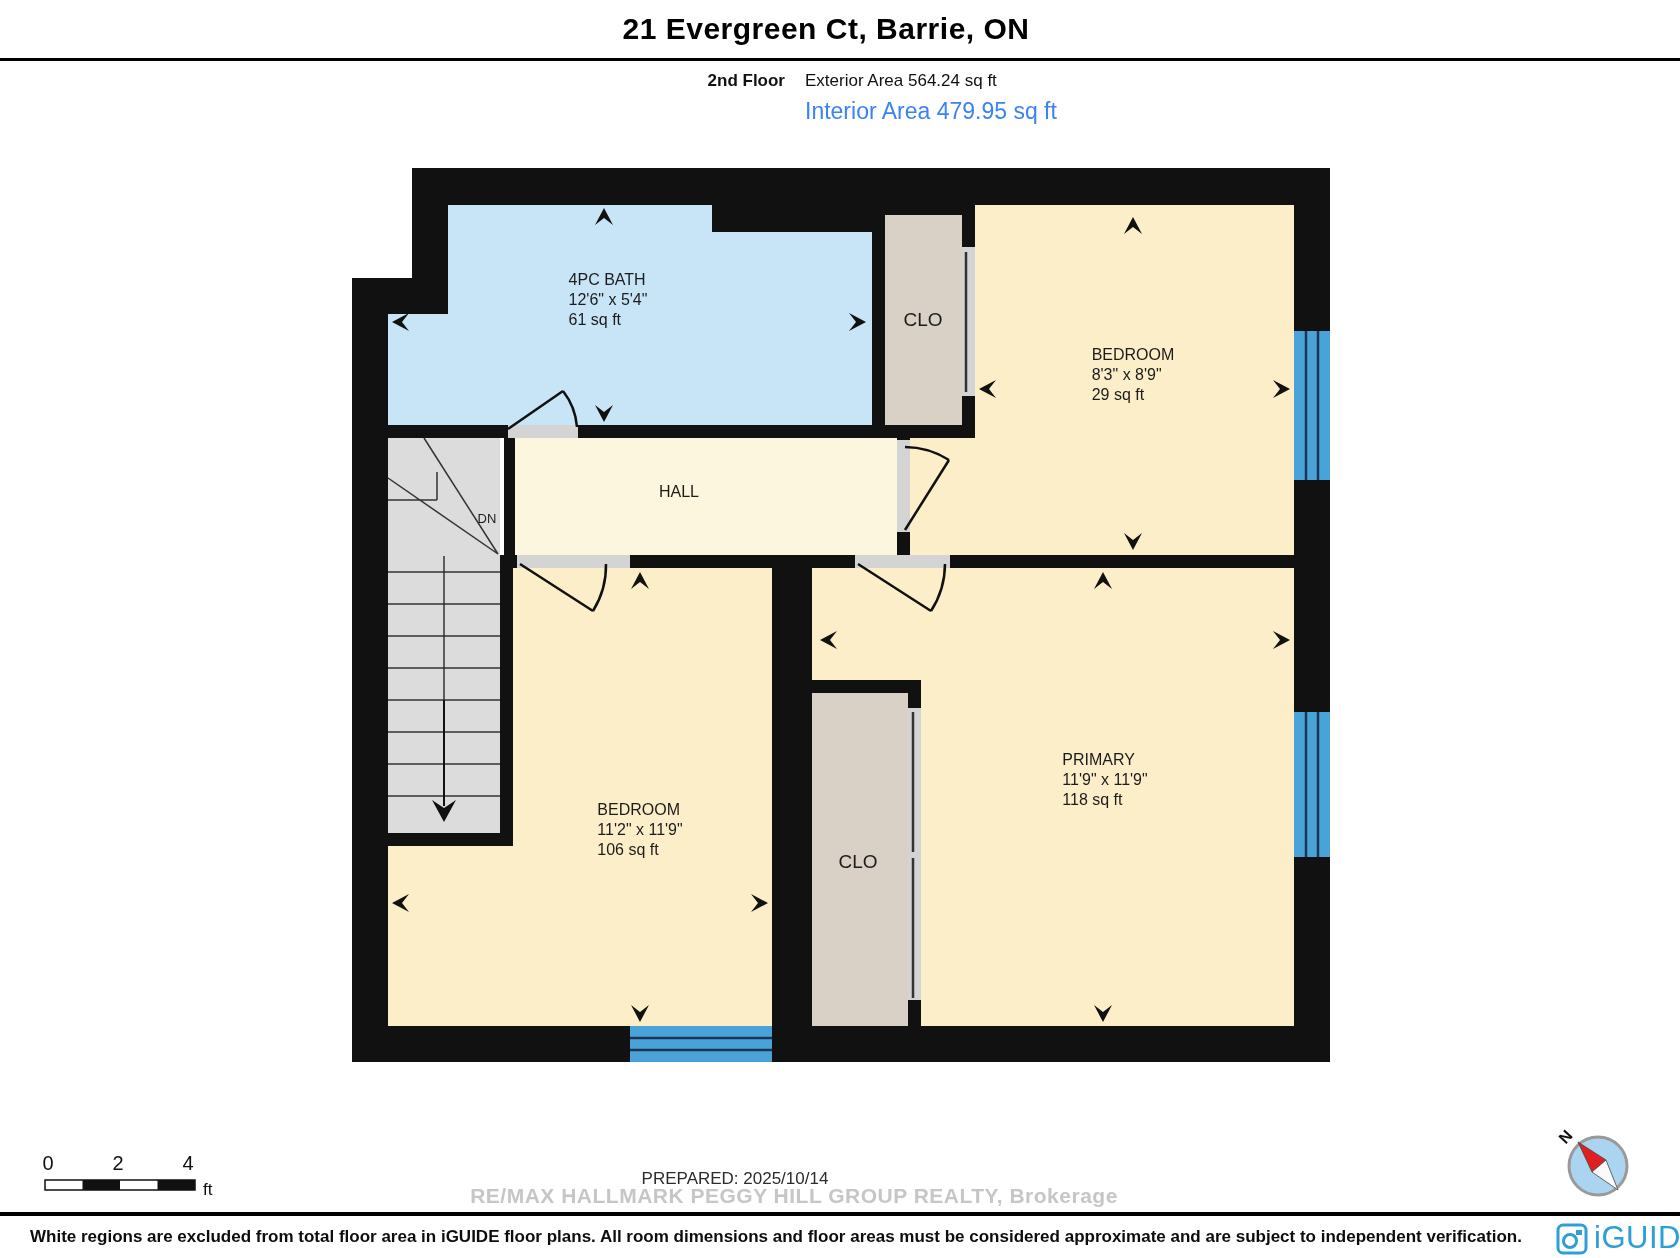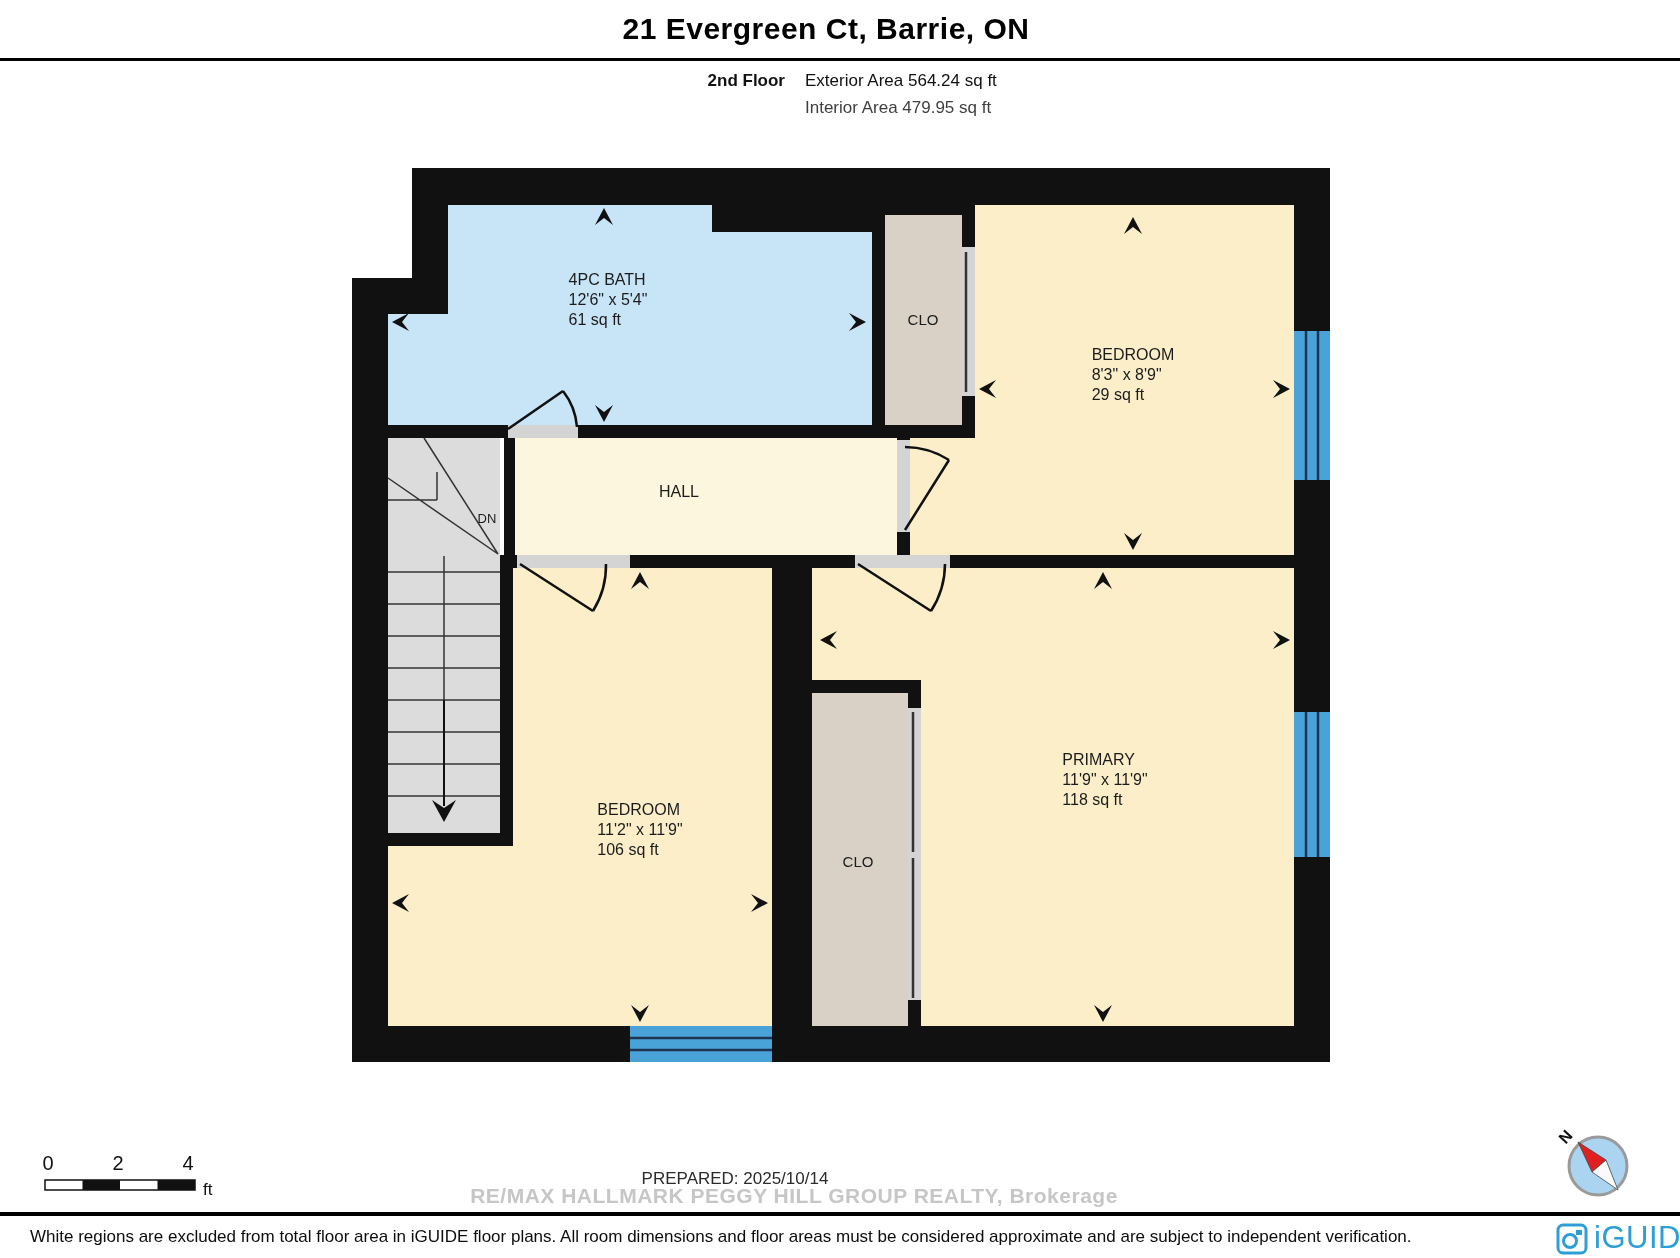--- a/index.html
+++ b/index.html
@@ -9,44 +9,44 @@
   }
   .abs{position:absolute;}
   
   .title{
     left:0;top:12px;width:1580px;text-align:center;
     font-size:30px;font-weight:bold;letter-spacing:0.5px;color:#000;margin-left:36px;
   }
   .header-rule{left:0;top:58px;width:1680px;height:3px;background:#000;}
   .floor-label{left:0;top:71px;width:785px;text-align:right;font-size:17px;font-weight:bold;color:#111;}
   .area-line1{left:805px;top:71px;font-size:17px;color:#111;}
-  .area-line2{left:805px;top:98px;font-size:17px;color:#404040;}
+  .area-line2{left:805px;top:98px;font-size:23px;color:#3b82f6;}
   
   .plan-svg{left:0;top:0;}
   
   .room-label{
     transform:translate(-50%,-50%);text-align:left;font-size:16px;line-height:20px;
     color:#1c1c1c;white-space:nowrap;
   }
   .room-label .rm-name{display:block;}
   .room-label .rm-dim{display:block;}
   .room-label .rm-area{display:block;}
-  .small-label{font-size:15px;}
+  .small-label{font-size:19px;}
   .dn-label{font-size:13px;transform:translate(-50%,-50%);color:#1c1c1c;text-align:right;}
   
   .scale-num{transform:translate(-50%,0);font-size:20px;color:#111;}
   .scale-unit{font-size:17px;color:#111;}
   
   .north-label{font-size:16px;font-weight:bold;color:#111;transform:rotate(-48deg);}
   
   .prepared{left:0;top:1169px;width:1470px;text-align:center;font-size:17px;color:#2b2b2b;z-index:3;}
   .watermark{left:0;top:1184px;width:1588px;text-align:center;font-size:21px;font-weight:600;
              color:#c6c6c6;z-index:2;letter-spacing:0.5px;}
   .footer-rule{left:0;top:1212px;width:1680px;height:4px;background:#000;z-index:4;}
-  .disclaimer{left:30px;top:1227px;font-size:17px;color:#0d0d0d;z-index:4;}
+  .disclaimer{left:30px;top:1227px;font-size:17px;color:#0d0d0d;z-index:4;font-weight:bold;}
   .brand{left:1556px;top:1220px;display:flex;align-items:center;gap:5px;z-index:4;}
   .brand-text{font-size:31px;font-weight:500;color:#2d9fd6;letter-spacing:0.5px;}
 </style>
 </head>
 <body>
 
 <div class="abs title">21 Evergreen Ct, Barrie, ON</div>
 <div class="abs header-rule"></div>
 <div class="abs floor-label">2nd Floor</div>
 <div class="abs area-line1">Exterior Area 564.24 sq ft</div>

